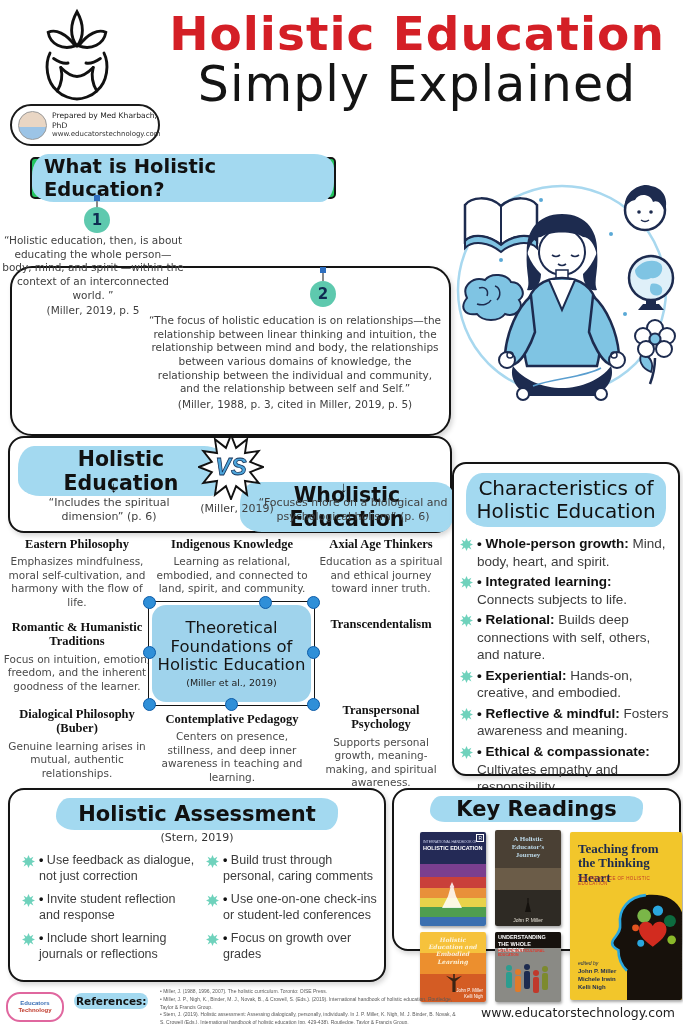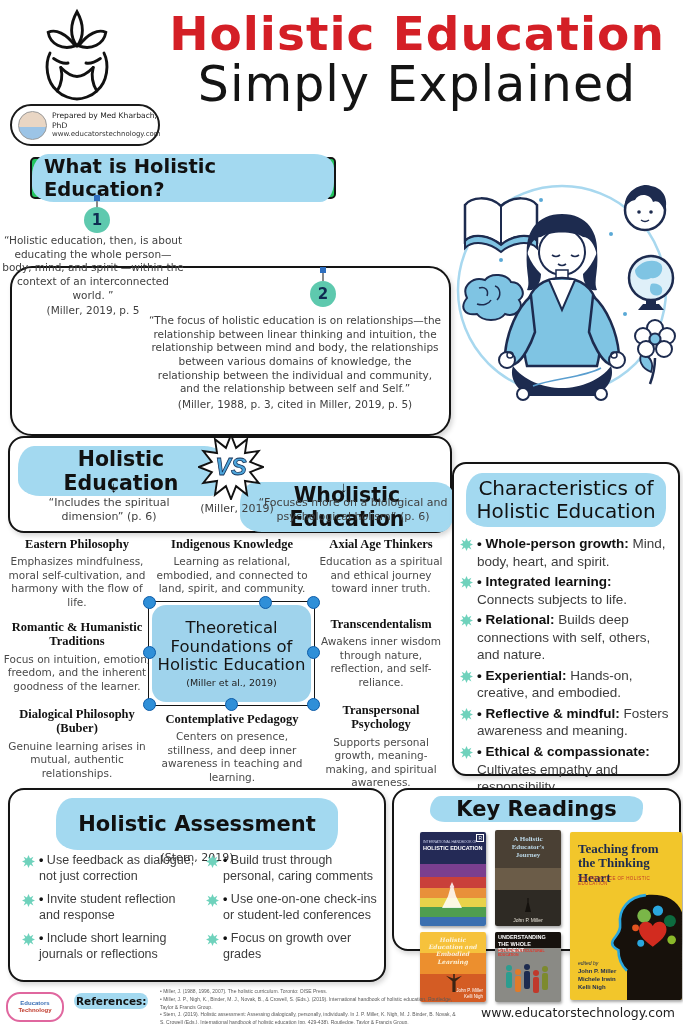--- a/index.html
+++ b/index.html
@@ -213,21 +213,20 @@
   <div class="abs" style="left:152px;top:712px;width:160px;">
     <div class="f-title">Contemplative Pedagogy</div>
     <div class="f-desc handtxt">Centers on presence, stillness, and deep inner awareness in teaching and learning.</div>
   </div>
   <div class="abs" style="left:314px;top:537px;width:134px;">
     <div class="f-title">Axial Age Thinkers</div>
     <div class="f-desc handtxt">Education as a spiritual and ethical journey toward inner truth.</div>
   </div>
   <div class="abs" style="left:314px;top:617px;width:134px;">
     <div class="f-title">Transcendentalism</div>
-    <div class="f-desc handtxt">Awakens inner wisdom through nature, reflection, and self-reliance.</div>
   </div>
   <div class="abs" style="left:314px;top:703px;width:134px;">
     <div class="f-title">Transpersonal Psychology</div>
     <div class="f-desc handtxt">Supports personal growth, meaning-making, and spiritual awareness.</div>
   </div>
 
   <div class="abs obox" style="left:452px;top:462px;width:228px;height:314px;border-width:2px;border-radius:14px;box-sizing:border-box;">
     <div style="text-align:center;margin-top:9px;">
       <span class="hl handtxt" style="width:188px;font-size:20px;line-height:1.15;padding:4px 6px;">Characteristics of Holistic Education</span>
     </div>
@@ -266,21 +265,21 @@
         <svg class="sb" width="13" height="13" viewBox="0 0 12 12">
             <path d="M6 0 L7.4 3.2 L10.5 1.5 L9 4.6 L12 6 L9 7.4 L10.5 10.5 L7.4 8.8 L6 12 L4.6 8.8 L1.5 10.5 L3 7.4 L0 6 L3 4.6 L1.5 1.5 L4.6 3.2 Z" fill="#6fd2bc"></path>
           </svg>
         <p class="char-text"><b>Ethical &amp; compassionate:</b> <span>Cultivates empathy and responsibility.</span></p>
       </div>
     </div>
   </div>
 
   <div class="abs obox" style="left:8px;top:788px;width:378px;height:194px;border-radius:16px;box-sizing:border-box;">
     <div style="text-align:center;margin-top:8px;">
-      <span class="hl handtxt" style="font-size:21px;font-weight:600;padding:14px 22px;">Holistic Assessment</span>
+      <span class="hl handtxt" style="font-size:21px;font-weight:600;padding:4px 22px;">Holistic Assessment</span>
     </div>
     <div class="handtxt" style="text-align:center;font-size:11px;color:#333;margin-top:1px;">(Stern, 2019)</div>
     <div class="abs" style="left:12px;top:62px;width:176px;">
       <div class="as-item">
         <svg class="sb" width="13" height="13" viewBox="0 0 12 12">
             <path d="M6 0 L7.4 3.2 L10.5 1.5 L9 4.6 L12 6 L9 7.4 L10.5 10.5 L7.4 8.8 L6 12 L4.6 8.8 L1.5 10.5 L3 7.4 L0 6 L3 4.6 L1.5 1.5 L4.6 3.2 Z" fill="#6fd2bc"></path>
           </svg>
         <p class="as-text">Use feedback as dialogue, not just correction</p>
       </div>
       <div class="as-item">

